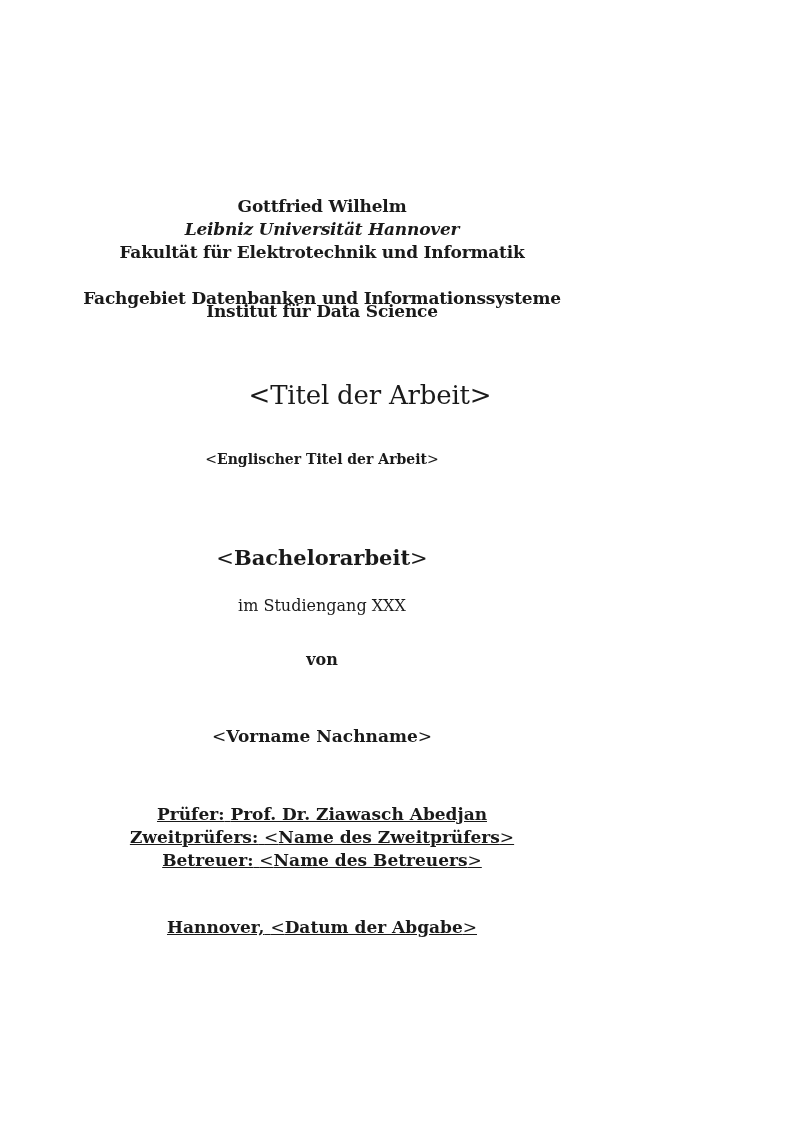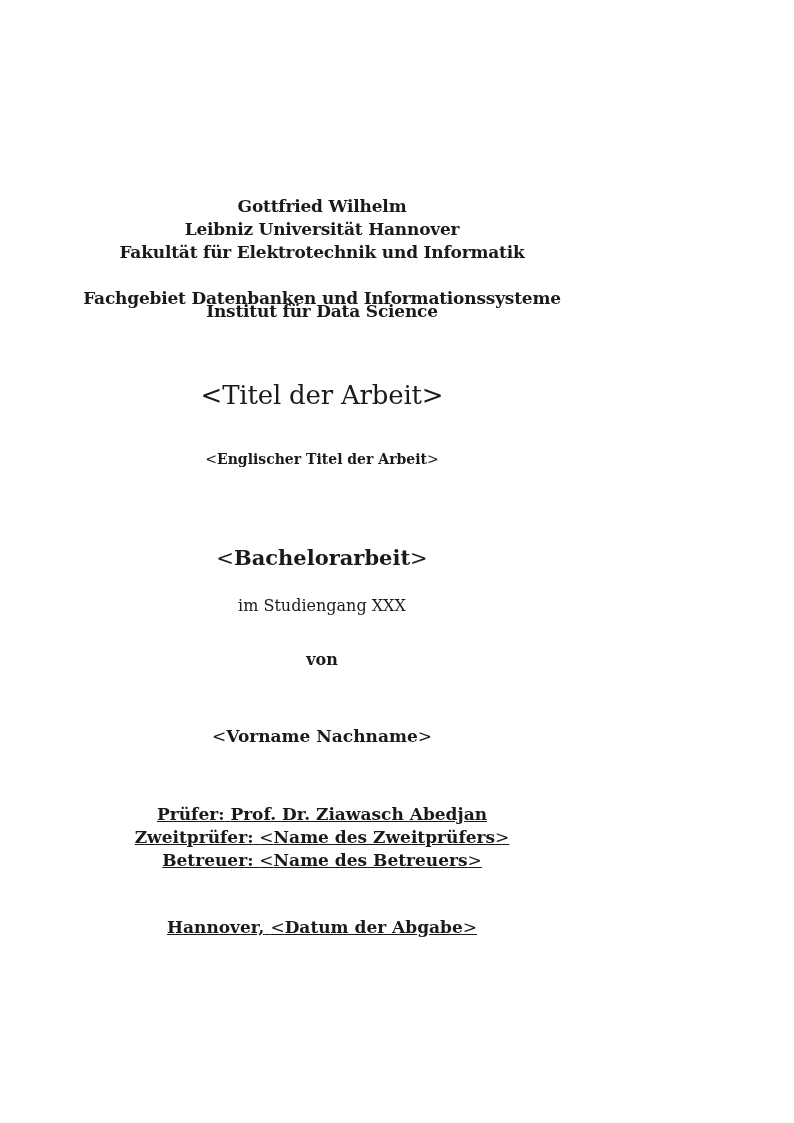--- a/index.html
+++ b/index.html
@@ -21,27 +21,27 @@
     .examiner { font-weight: bold; font-size: 17px; text-decoration: underline; }
     .sym { font-weight: normal; }
   </style>
 </head>
 <body>
 
 <div>
 
   <div>
     <div class="line inst" style="top:196px;">Gottfried Wilhelm</div>
-    <div class="line inst" style="top:219px;">Leibniz Universität Hannover</div>
+    <div class="line inst" style="top:219px;font-style:italic;">Leibniz Universität Hannover</div>
     <div class="line inst" style="top:242px;">Fakultät für Elektrotechnik und Informatik</div>
     <div class="line inst" style="top:265px;margin-top:36px;">Institut für Data Science</div>
     <div class="line inst" style="top:288px;">Fachgebiet Datenbanken und Informationssysteme</div>
   </div>
 
-  <div class="line title" style="top:380px;">
+  <div class="line title" style="top:380px;padding-left:48px;">
     <span>&lt;</span><span>Titel der Arbeit</span><span>&gt;</span>
   </div>
 
   <div class="line subtitle" style="top:451px;">
     <span class="sym">&lt;</span><span>Englischer Titel der Arbeit</span><span class="sym">&gt;</span>
   </div>
 
   <div class="line type" style="top:545px;">
     <span class="sym">&lt;</span><span>Bachelorarbeit</span><span class="sym">&gt;</span>
   </div>
@@ -53,21 +53,21 @@
   <div class="line author" style="top:707px;margin-top:19px;">
     <span class="sym">&lt;</span><span>Vorname Nachname</span><span class="sym">&gt;</span>
   </div>
 
   <div>
     <div class="line examiner" style="top:804px;">
       <span>Prüfer:</span>
       <span>Prof. Dr. Ziawasch Abedjan</span>
     </div>
     <div class="line examiner" style="top:827px;">
-      <span>Zweitprüfer:</span>
+      <span>Zweitprüfers:</span>
       <span class="sym">&lt;</span><span>Name des Zweitprüfers</span><span class="sym">&gt;</span>
     </div>
     <div class="line examiner" style="top:850px;">
       <span>Betreuer:</span>
       <span class="sym">&lt;</span><span>Name des Betreuers</span><span class="sym">&gt;</span>
     </div>
   </div>
 
   <div class="line examiner" style="top:917px;">
     <span>Hannover,</span>

